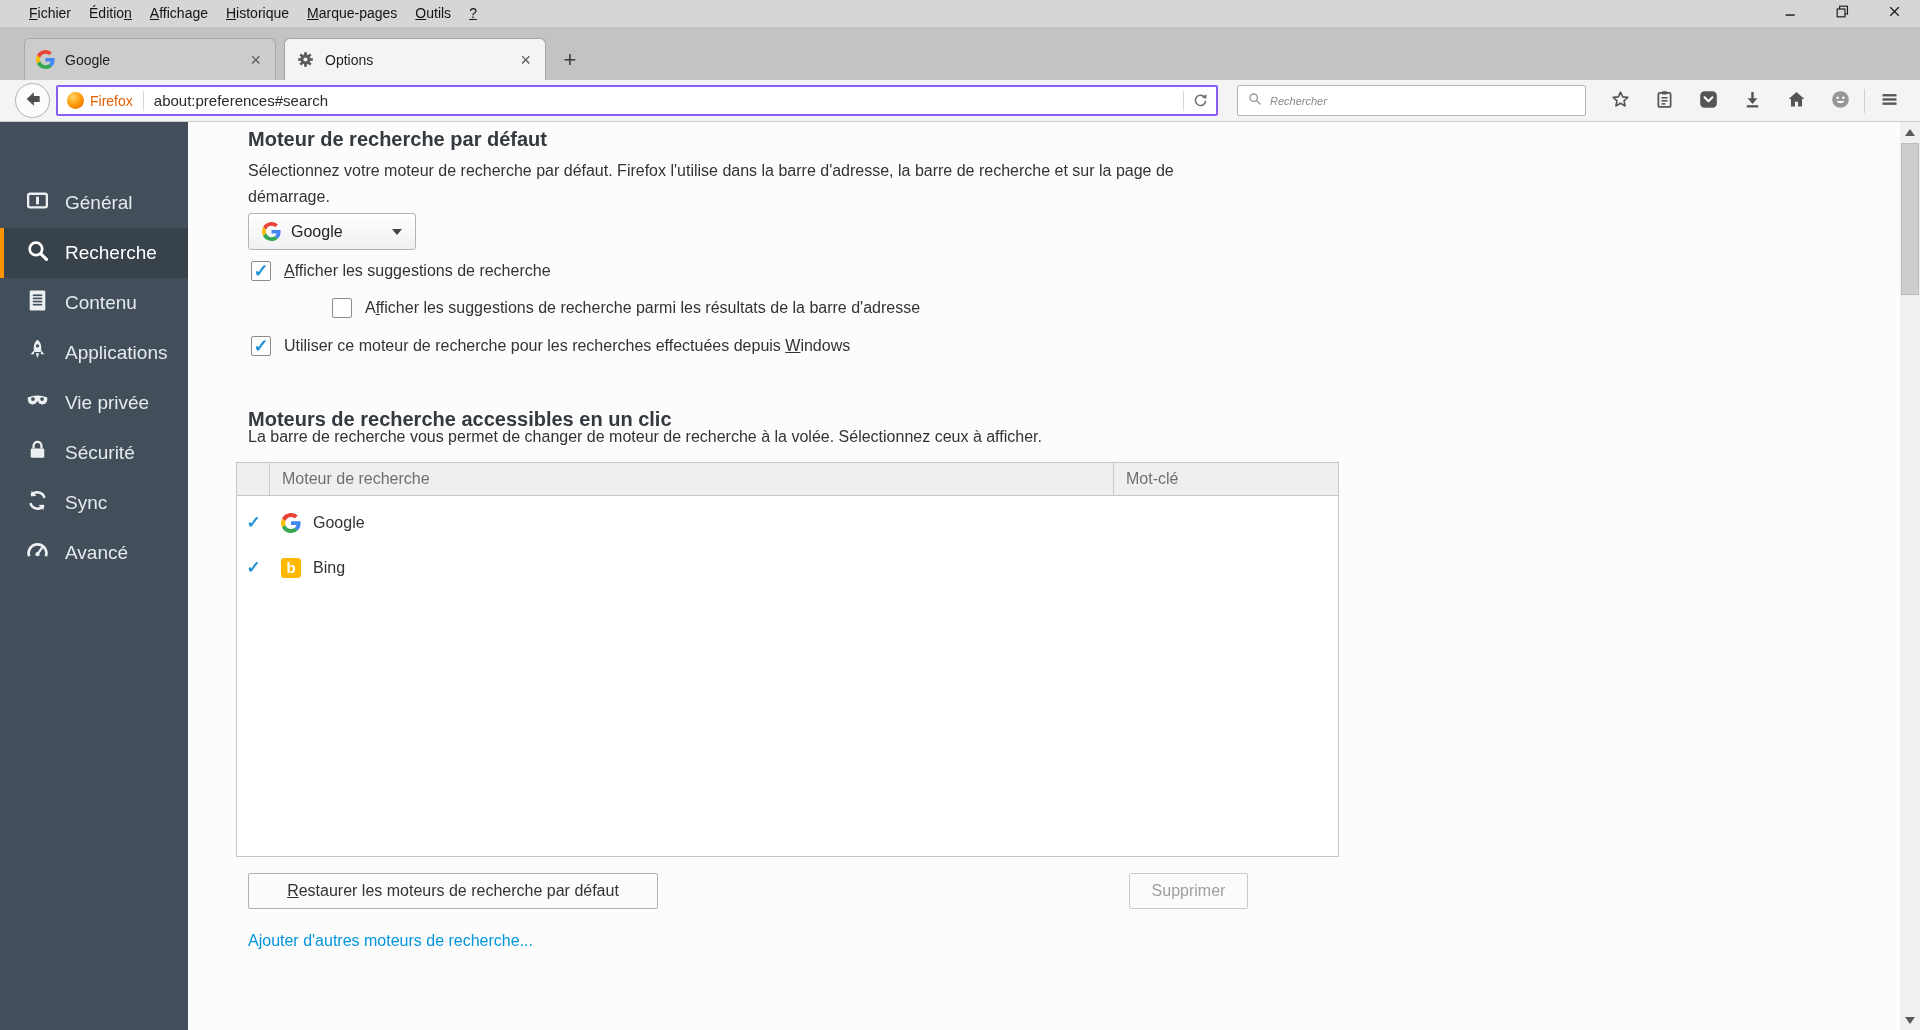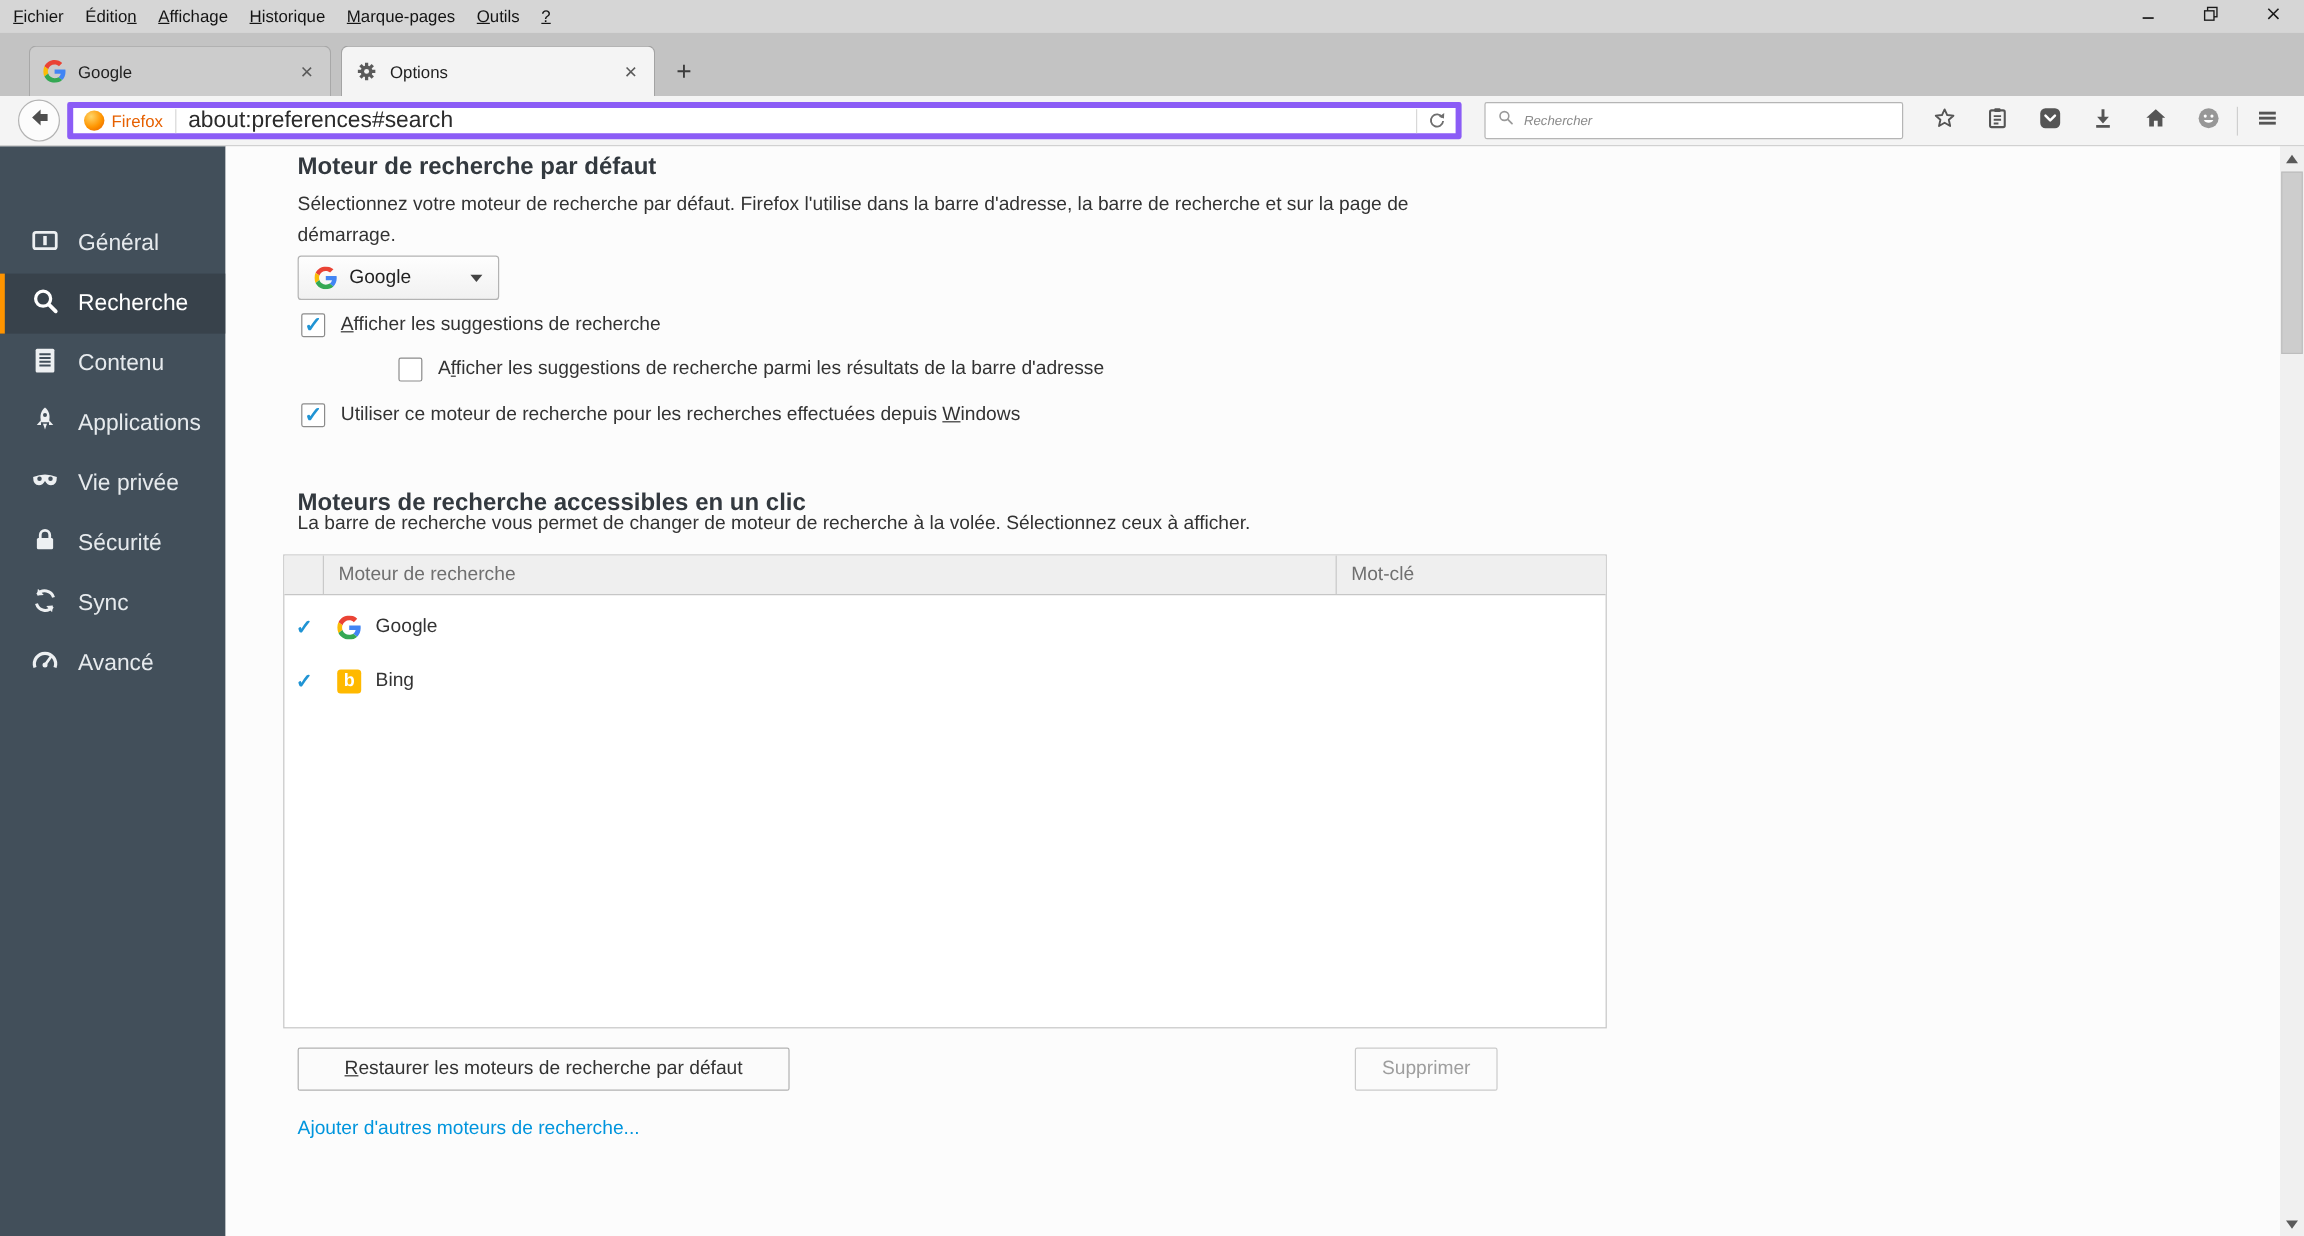--- a/index.html
+++ b/index.html
@@ -1,47 +1,47 @@
 <!DOCTYPE html>
 <html><head>
 <meta charset="utf-8">
 <style>
   * { margin:0; padding:0; box-sizing:border-box; }
   body { background:#fff; font-family:"Liberation Sans", sans-serif; }
   .window { position:relative; width:1920px; height:1030px; background:#fcfcfc; overflow:hidden; }
 
   
   .menubar { position:absolute; top:0; left:0; width:100%; height:27px; background:#d6d6d6; }
-  .menus { display:flex; height:100%; padding-left:2px; }
+  .menus { display:flex; height:100%; padding-left:20px; }
   .menu-item { padding:0 9px; font-size:14px; line-height:27px; color:#141414; cursor:default; }
   .wincontrols { position:absolute; right:0; top:0; height:27px; display:flex; }
   .winbtn { width:52px; height:27px; display:flex; align-items:center; justify-content:center; }
   .winbtn svg { width:17px; height:17px; }
 
   
   .tabbar { position:absolute; top:27px; left:0; width:100%; height:53px; background:#c3c3c3; }
   .tab { position:absolute; top:11px; height:42px; border-radius:6px 6px 0 0; display:flex; align-items:center; padding:0 11px; }
   .tab.inactive { left:24px; width:252px; background:#cccccc; border:1px solid #a8a8a8; border-bottom:none; }
   .tab.active { left:284px; width:262px; background:#f4f4f4; border:1px solid #a3a3a3; border-bottom:none; z-index:2; }
   .tab .favicon { width:19px; height:19px; margin-right:10px; flex:none; }
   .tab .favicon svg { width:100%; height:100%; }
   .tab-title { font-size:14px; color:#1f1f1f; flex:1; }
   .tab-close { font-size:18px; color:#5a5a5a; padding:0 3px; line-height:1; }
   .newtab { position:absolute; left:552px; top:19px; width:36px; height:29px; font-size:22px; color:#3c3c3c; text-align:center; line-height:27px; }
 
   
   .navbar { position:absolute; top:80px; left:0; width:100%; height:42px; background:#f4f4f4; border-bottom:1px solid #c9c9c9; }
   .backbtn { position:absolute; left:15px; top:3px; width:35px; height:35px; border-radius:50%; background:#fcfcfc; border:1px solid #b3b3b3; display:flex; align-items:center; justify-content:center; }
   .backbtn svg { width:20px; height:20px; }
-  .urlbar { position:absolute; left:56px; top:5px; width:1162px; height:31px; background:#fff; border:5px solid #8b5cf6; border-radius:2px; display:flex; align-items:center; }
+  .urlbar { position:absolute; left:56px; top:5px; width:1162px; height:31px; background:#fff; border:2px solid #8b5cf6; border-radius:2px; display:flex; align-items:center; }
   .ffbadge { display:flex; align-items:center; padding:0 10px 0 9px; gap:6px; height:100%; }
   .ffball { width:17px; height:17px; border-radius:50%; background:radial-gradient(circle at 35% 30%, #ffd567, #ff9500 55%, #e66000 95%); }
   .fftext { color:#e66000; font-size:14px; }
   .urlsep { width:1px; height:20px; background:#d8d8d8; }
-  .urlinput { flex:1; border:none; outline:none; background:transparent; font-family:inherit; font-size:19px; color:#2b2b2b; padding-left:10px; }
+  .urlinput { flex:1; border:none; outline:none; background:transparent; font-family:inherit; font-size:15px; color:#2b2b2b; padding-left:10px; }
   .reloadwrap { display:flex; align-items:center; height:100%; }
   .reloadbtn { width:32px; height:100%; display:flex; align-items:center; justify-content:center; }
   .reloadbtn svg { width:17px; height:17px; }
   .searchbox { position:absolute; left:1237px; top:5px; width:349px; height:31px; background:#fff; border:1px solid #b5b5b5; border-radius:2px; display:flex; align-items:center; padding:0 9px; gap:7px; }
   .searchbox svg { width:16px; height:16px; flex:none; }
   .searchinput { flex:1; border:none; outline:none; background:transparent; font-family:inherit; font-size:11px; color:#444; }
   .searchinput::placeholder { font-style:italic; color:#8a8a8a; opacity:1; }
   .toolicons { position:absolute; left:1598px; top:0; height:42px; display:flex; align-items:center; }
   .toolbtn { width:44px; height:42px; display:flex; align-items:center; justify-content:center; }
   .toolbtn svg { width:21px; height:21px; }

